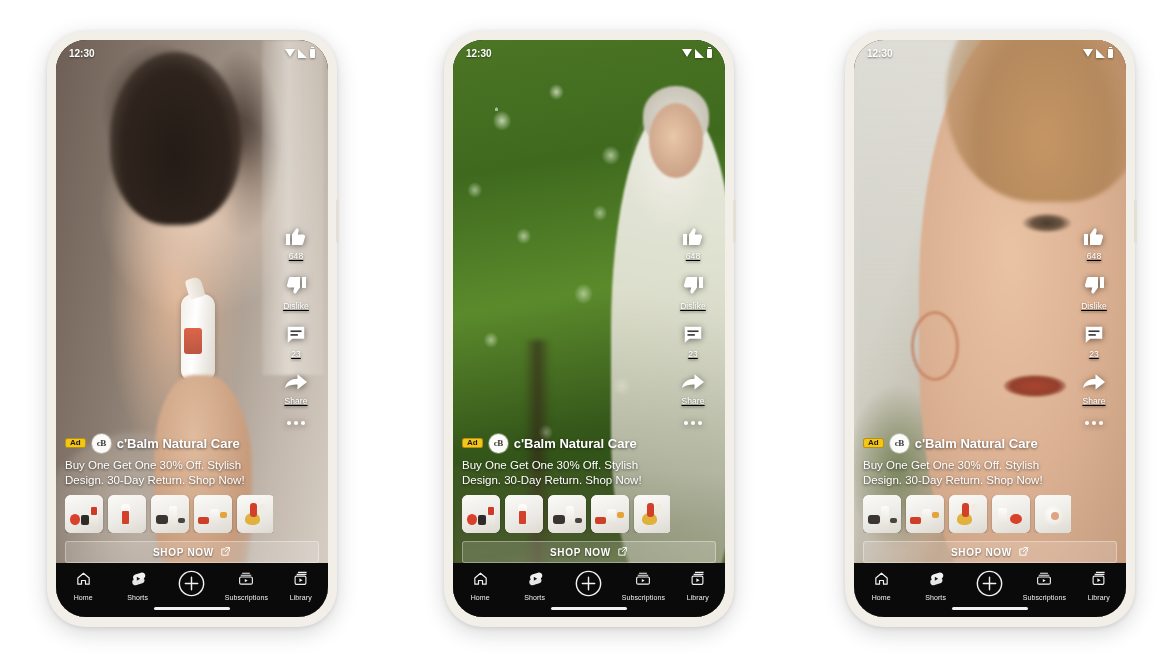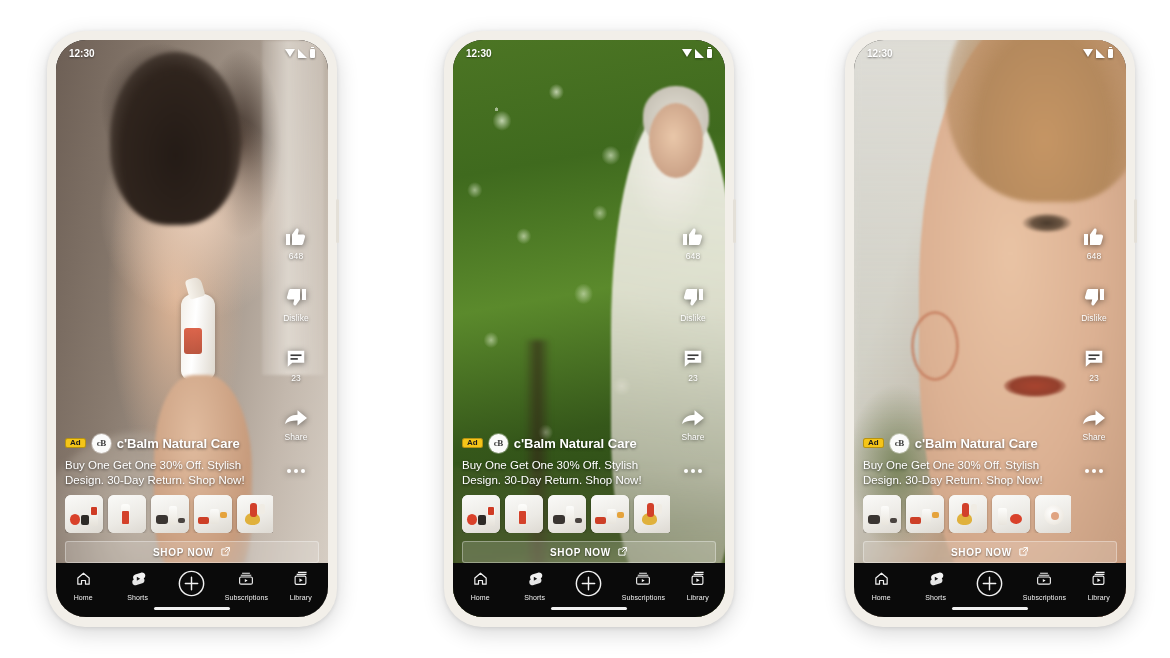--- a/index.html
+++ b/index.html
@@ -214,22 +214,23 @@
   }
   .ic-batt::after {
     content:""; position:absolute; left:1.4px; top:-2px; width:2.2px; height:1.6px; background:#fff;
   }
 
   
   .rail {
     position: absolute; right: 6px; top: 184px;
     width: 52px;
     display: flex; flex-direction: column; align-items: center;
-    gap: 25px;
+    gap: 13px;
     z-index: 5;
+    text-decoration: underline;
   }
   .rail-item { display: flex; flex-direction: column; align-items: center; gap: 3px; cursor: pointer; }
   .rail-label {
     color: #fff; font-size: 8.5px; font-weight: normal;
     text-shadow: 0 1px 3px rgba(0,0,0,.55);
     letter-spacing: .1px;
   }
   .rail-ico { filter: drop-shadow(0 1px 3px rgba(0,0,0,.5)); display:block; }
   .rail-dots {
     display: flex; gap: 3px; margin-top: 2px;

